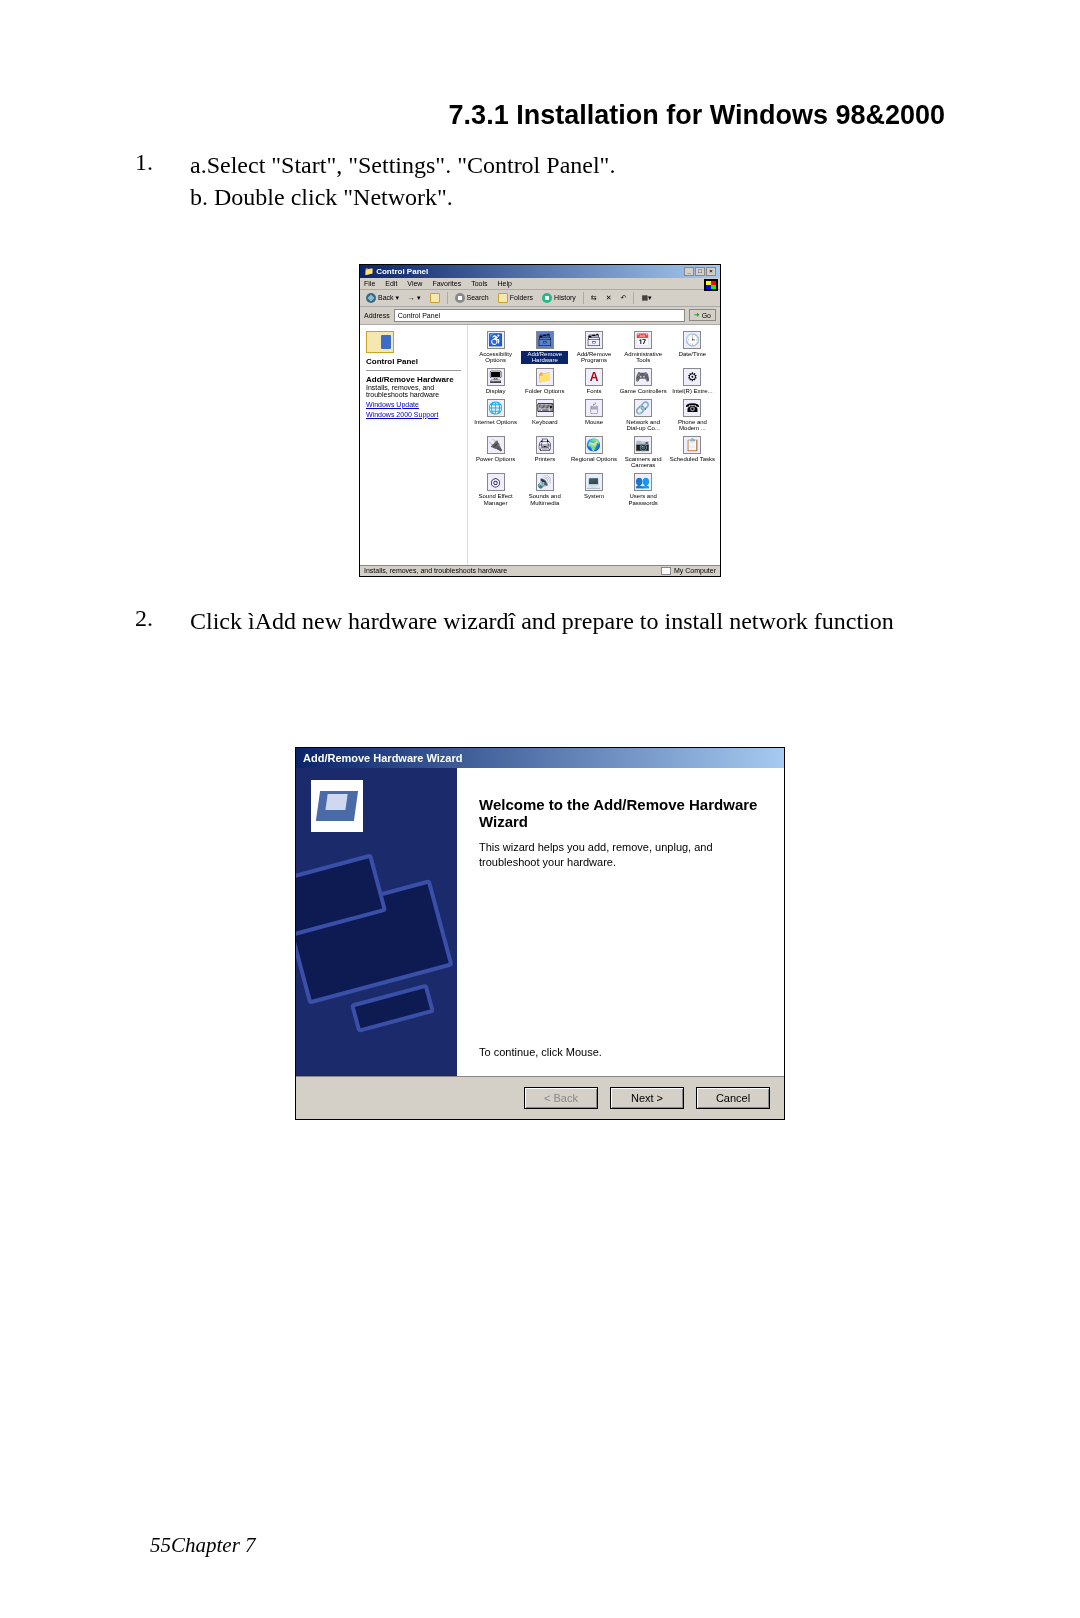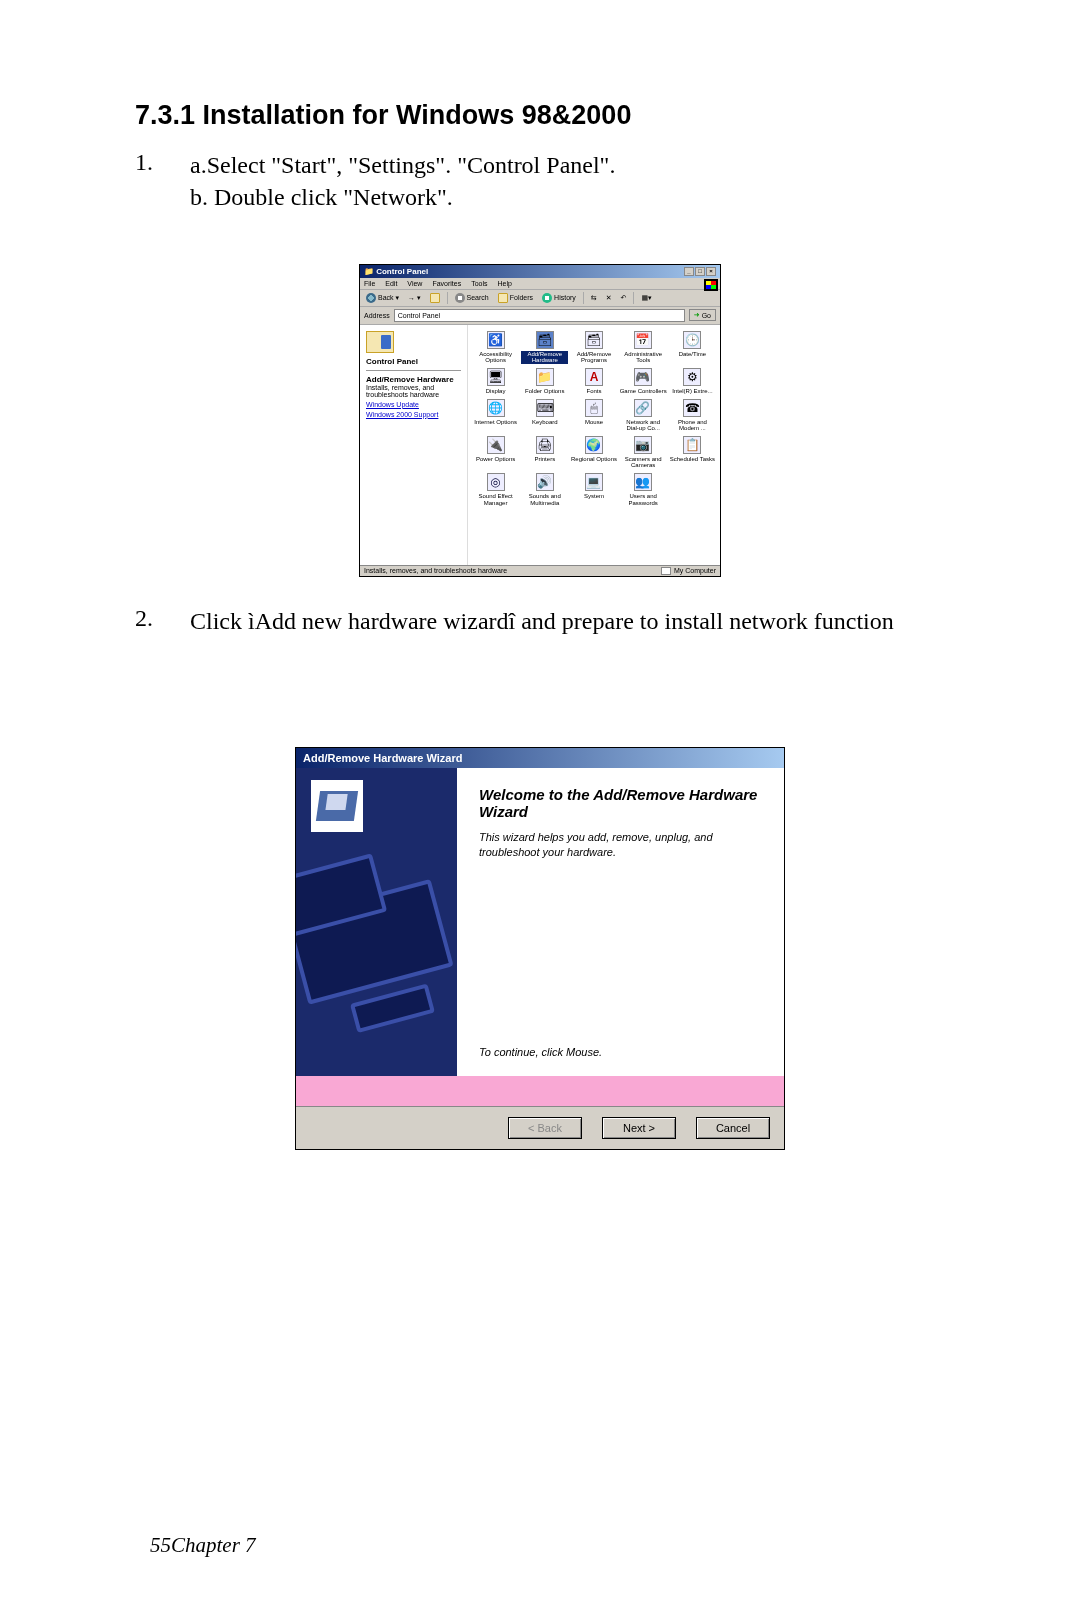--- a/index.html
+++ b/index.html
@@ -10,20 +10,21 @@
     font-family: "Times New Roman", serif;
     color: #000;
     position: relative;
     padding: 100px 135px 0 135px;
   }
   h2 {
     font-family: Arial, sans-serif;
     font-weight: bold;
     font-size: 27px;
     margin-bottom: 18px;
+    text-align: right;
   }
   .step { display: flex; font-size: 24px; margin-bottom: 10px; }
   .step .num { width: 55px; flex-shrink: 0; }
   .step .body { flex: 1; line-height: 1.35; }
 
   
   .cpwin {
     width: 362px;
     margin: 50px auto 28px auto;
     border: 1px solid #000;
@@ -181,29 +182,28 @@
     display:flex;align-items:center;justify-content:center;
   }
   .wiz-icon-inner{
     width:38px;height:30px;background:#4a6aa8;
     position:relative;transform:skewX(-8deg);
   }
   .wiz-icon-inner::after{
     content:"";position:absolute;width:20px;height:16px;
     background:#cfd8ef;left:8px;top:3px;
   }
-  .wiz-main{flex:1;padding:18px 22px;font-size:11px;color:#000;position:relative;font-style:italic;}
+  .wiz-main{flex:1;padding:28px 22px;font-size:11px;color:#000;position:relative;}
   .wiz-main h3{font-family:Arial;font-weight:bold;font-size:15px;margin-bottom:10px;}
   .wiz-main p{font-size:11px;line-height:1.35;}
   .wiz-continue{position:absolute;left:22px;bottom:18px;font-size:11px;}
   .wiz-buttons{
     background:#d4d0c8;border-top:1px solid #888;
-    display:flex;justify-content:flex-end;gap:20px;
+    display:flex;justify-content:flex-end;gap:12px;
     padding:10px 14px;
-    margin-top:30px;
   }
   .wiz-buttons button{
     width:74px;height:22px;font-size:11px;font-family:Tahoma,Arial;
     background:#d4d0c8;border:1px solid #000;
     box-shadow:inset 1px 1px 0 #fff, inset -1px -1px 0 #888;
   }
   .wiz-buttons button[disabled]{color:#888;}
 
   
   .page-footer{

